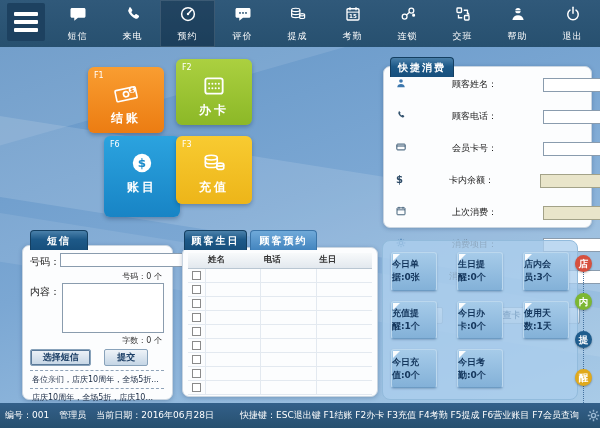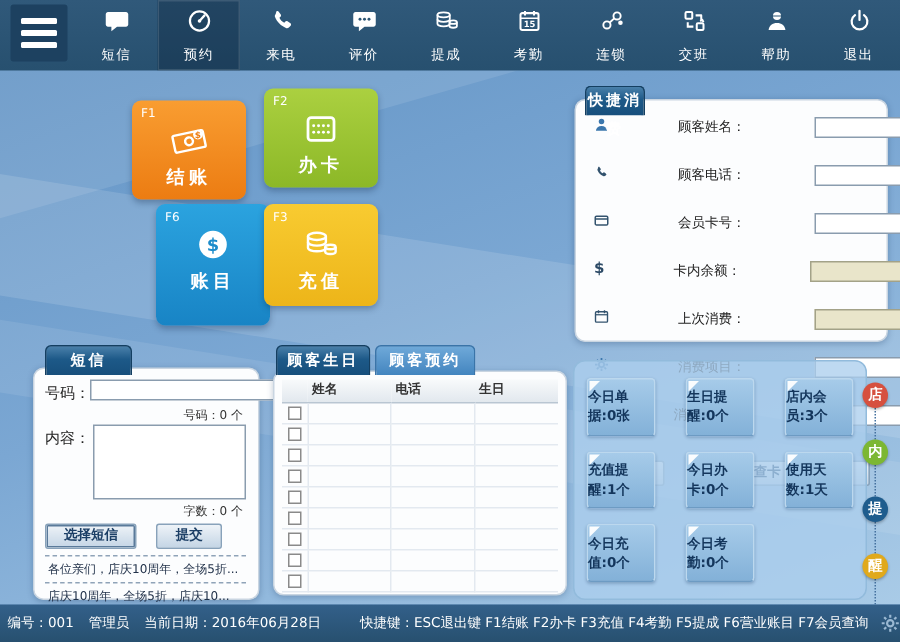--- a/index.html
+++ b/index.html
@@ -46,21 +46,21 @@
   .panel-body { position:absolute; background:#fcfdfe; border:1px solid #c9d5e1;
     border-radius:7px; box-shadow:0 1px 4px rgba(20,50,90,.28); }
   .tab { position:absolute; top:0; height:20px; line-height:19px; text-align:center;
     color:#fff; font-size:10px; font-weight:bold; letter-spacing:2px;
     border-radius:4px 4px 0 0; z-index:2; cursor:pointer;
     background:linear-gradient(#4a80aa,#1d5988 45%,#174f7c); border:1px solid #143f61; border-bottom:none; }
   .tab.inactive { background:linear-gradient(#6fa9d9,#4385bf); border-color:#3a74a8; }
 
   
   .qc { position:absolute; left:383px; top:10px; width:209px; height:171px; }
-  .qc .tab { left:7px; width:40px; }
+  .qc .tab { left:7px; width:64px; }
   .qc .panel-body { top:9px; left:0; right:0; bottom:0; padding:11px 11px 0 12px; }
   .qc-row { display:flex; align-items:flex-start; height:28px; margin-bottom:4px;gap:46px; }
   .qc-row .f-icon { width:13px; display:flex; align-items:center; }
   .qc-row .f-icon svg { width:10px; height:10px; }
   .qc-label { width:58px; font-size:9px; color:#222; white-space:nowrap; }
   .qc-input { flex:1; height:14px; border:1px solid #8a9cae; background:#fff; font-size:9px; padding:0 2px; }
   .qc-input.readonly { background:#e9e5ca; border-color:#a3a288; }
   .qc-btns { display:flex; margin-top:9px; }
   .btn { height:17px; background:linear-gradient(#eef3f8,#c4d5e5); border:1px solid #88a2ba;
     border-radius:2px; font-size:9px; font-weight:bold; color:#1c3f66; text-align:center;
@@ -138,33 +138,33 @@
         <span></span>
         <span></span>
     </div>
     <div class="tb-items">
       <div class="tb-item">
         <span><svg viewBox="0 0 24 24">
               <path d="M4 4h16c1.1 0 2 .9 2 2v9c0 1.1-.9 2-2 2h-8l-5 4v-4H4c-1.1 0-2-.9-2-2V6c0-1.1.9-2 2-2z" fill="#fff"></path>
             </svg></span>
         <span class="tb-label">短信</span>
       </div>
+      <div class="tb-item">
+        <span><svg viewBox="0 0 24 24">
+              <path d="M7 3.5c.6-.6 1.6-.5 2.1.2l1.8 2.6c.4.6.3 1.4-.2 1.9l-1 1c.8 1.9 2.4 3.5 4.3 4.3l1-1c.5-.5 1.3-.6 1.9-.2l2.6 1.8c.7.5.8 1.5.2 2.1l-1.4 1.4c-.7.7-1.8 1-2.8.6C11.3 16.6 7.4 12.7 5.8 8.5c-.4-1-.1-2.1.6-2.8z" fill="#fff"></path>
+            </svg></span>
+        <span class="tb-label">来电</span>
+      </div>
       <div class="tb-item selected">
         <span><svg viewBox="0 0 24 24">
               <circle cx="12" cy="12" r="8.5" fill="none" stroke="#fff" stroke-width="2"></circle>
               <path d="M12 12l4.5-5" stroke="#fff" stroke-width="2" stroke-linecap="round"></path>
               <circle cx="12" cy="12" r="1.6" fill="#fff"></circle>
             </svg></span>
         <span class="tb-label">预约</span>
-      </div>
-      <div class="tb-item">
-        <span><svg viewBox="0 0 24 24">
-              <path d="M7 3.5c.6-.6 1.6-.5 2.1.2l1.8 2.6c.4.6.3 1.4-.2 1.9l-1 1c.8 1.9 2.4 3.5 4.3 4.3l1-1c.5-.5 1.3-.6 1.9-.2l2.6 1.8c.7.5.8 1.5.2 2.1l-1.4 1.4c-.7.7-1.8 1-2.8.6C11.3 16.6 7.4 12.7 5.8 8.5c-.4-1-.1-2.1.6-2.8z" fill="#fff"></path>
-            </svg></span>
-        <span class="tb-label">来电</span>
       </div>
       <div class="tb-item">
         <span><svg viewBox="0 0 24 24">
               <path d="M4 4h16c1.1 0 2 .9 2 2v9c0 1.1-.9 2-2 2h-8l-5 4v-4H4c-1.1 0-2-.9-2-2V6c0-1.1.9-2 2-2z" fill="#fff"></path>
               <circle cx="8" cy="10.5" r="1.3" fill="#2b5574"></circle>
               <circle cx="12" cy="10.5" r="1.3" fill="#2b5574"></circle>
               <circle cx="16" cy="10.5" r="1.3" fill="#2b5574"></circle>
             </svg></span>
         <span class="tb-label">评价</span>
       </div>

